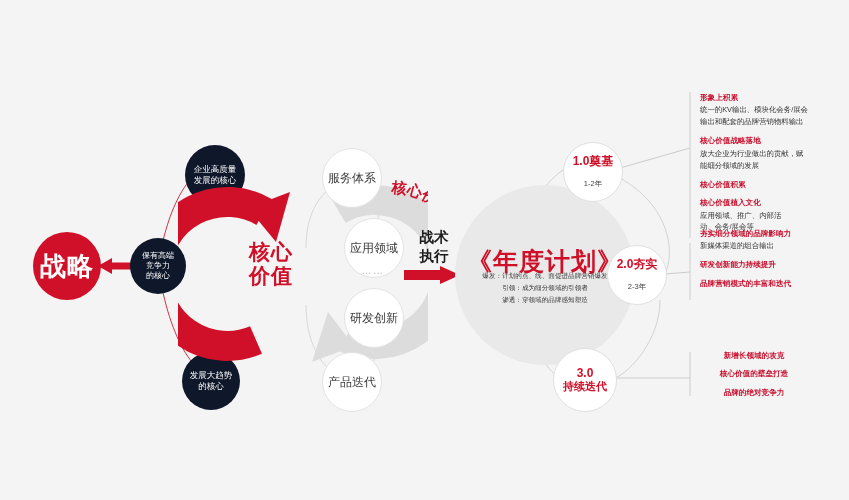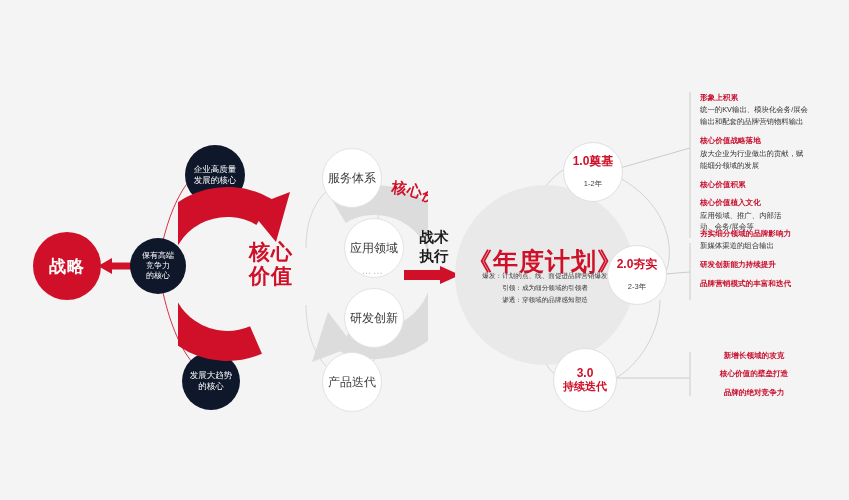--- a/index.html
+++ b/index.html
@@ -22,21 +22,21 @@
   
   #strategy-circle {
     left: 33px; top: 232px;
     width: 68px; height: 68px;
     border-radius: 50%;
     background: #cf1028;
     display: flex; align-items: center; justify-content: center;
   }
   #strategy-circle .lbl {
     color: #ffffff;
-    font-size: 17px;
+    font-size: 26px;
     font-weight: bold;
     letter-spacing: 1px;
     line-height: 1;
   }
 
   
   .red-node {
     border-radius: 50%;
     background: #0f172a;
     display: flex; align-items: center; justify-content: center;

